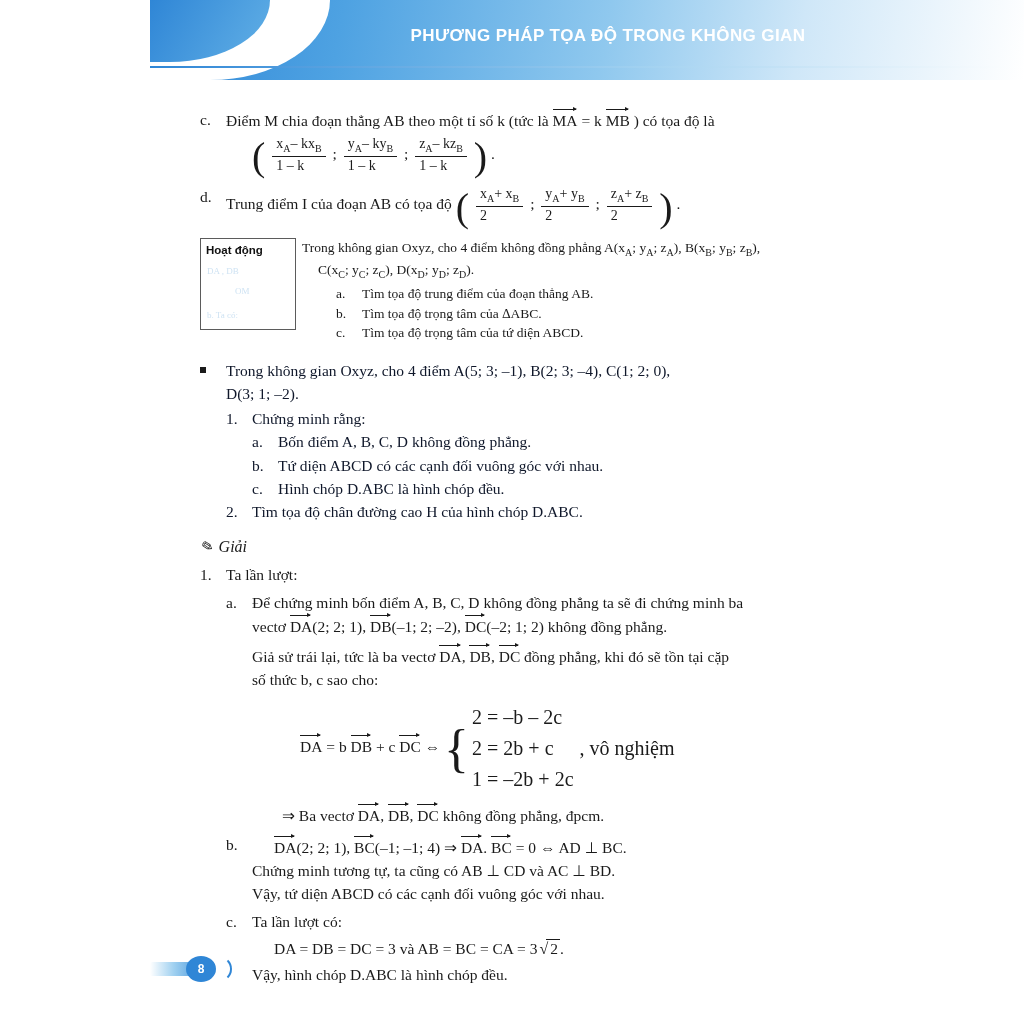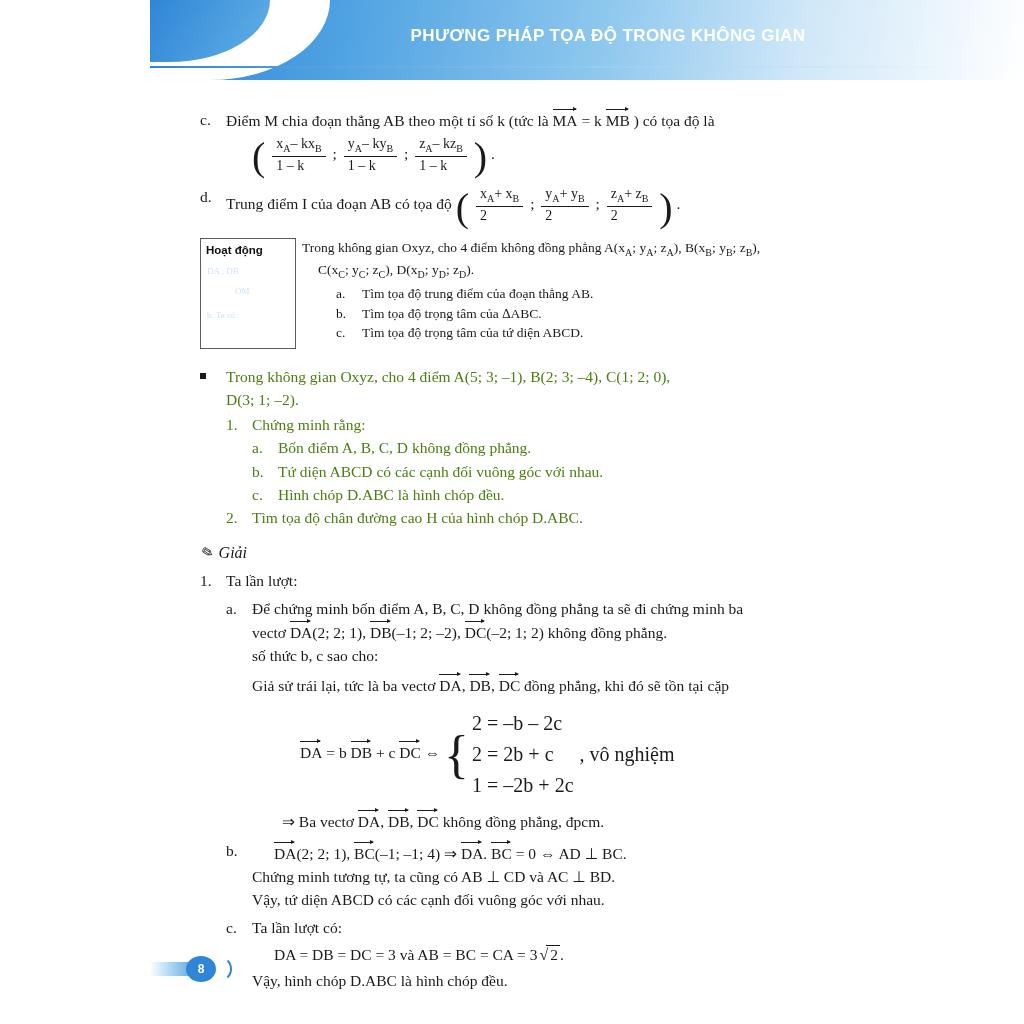--- a/index.html
+++ b/index.html
@@ -54,21 +54,21 @@
     position: absolute; left: 200px; top: 28px; width: 640px;
     font-size: 15.5px;
     line-height: 1.5;
   }
 
   .blk { margin-bottom: 3px; }
   .row { display: flex; align-items: flex-start; }
   .lbl { width: 26px; flex: 0 0 26px; text-align: left; }
   .txt { flex: 1; }
 
-  .blue { color: #4d7c0f; }
+  .blue { color: #0f172a; }
 
   
   .vec { position: relative; display: inline-block; padding-top: 1px; white-space: nowrap; }
   .vec::before {
     content: ""; position: absolute; left: 0; right: 2px; top: 1px;
     height: 1px; background: #1a1a1a;
   }
   .vec::after {
     content: ""; position: absolute; right: 1px; top: -1px;
     border-left: 4px solid #1a1a1a;
@@ -84,21 +84,21 @@
 
   .paren-big {
     font-size: 40px; line-height: 0; vertical-align: middle;
     font-family: "Liberation Serif", serif; font-weight: 300;
     position: relative; top: 2px;
   }
 
   
   .activity-wrap { display: flex; align-items: flex-start; margin-top: 12px; }
   .activity-box {
-    width: 96px; height: 111px; border: 1px solid #5b5b5b;
+    width: 96px; height: 92px; border: 1px solid #5b5b5b;
     background: #ffffff;
     position: relative;
     flex: 0 0 96px;
     overflow: hidden;
   }
   .activity-box .hd {
     font-family: "Liberation Sans", sans-serif;
     font-weight: bold; font-size: 11.5px; padding: 3px 5px; color: #111;
   }
   .ghost {
@@ -293,28 +293,28 @@
     <div class="row indent1" style="margin-top:4px">
       <div class="lbl">a.</div>
       <div class="txt">
         <div>Để chứng minh bốn điểm A, B, C, D không đồng phẳng ta sẽ đi chứng minh ba</div>
         <div>
           <span>vectơ</span>
           <span class="vec">DA</span><span>(2; 2; 1),</span>
           <span class="vec">DB</span><span>(–1; 2; –2),</span>
           <span class="vec">DC</span><span>(–2; 1; 2) không đồng phẳng.</span>
         </div>
-        <div>số thức b, c sao cho:</div>
         <div style="margin-top:6px">
           <span>Giả sử trái lại, tức là ba vectơ</span>
           <span class="vec">DA</span><span>,</span>
           <span class="vec">DB</span><span>,</span>
           <span class="vec">DC</span>
           <span>đồng phẳng, khi đó sẽ tồn tại cặp</span>
         </div>
+        <div>số thức b, c sao cho:</div>
 
         <div style="margin-top:10px; margin-left:48px;">
           <span class="vec">DA</span>
           <span>= b</span>
           <span class="vec">DB</span>
           <span>+ c</span>
           <span class="vec">DC</span>
           <span>⇔</span>
           <span class="sys">
             <span class="brace">{</span>

